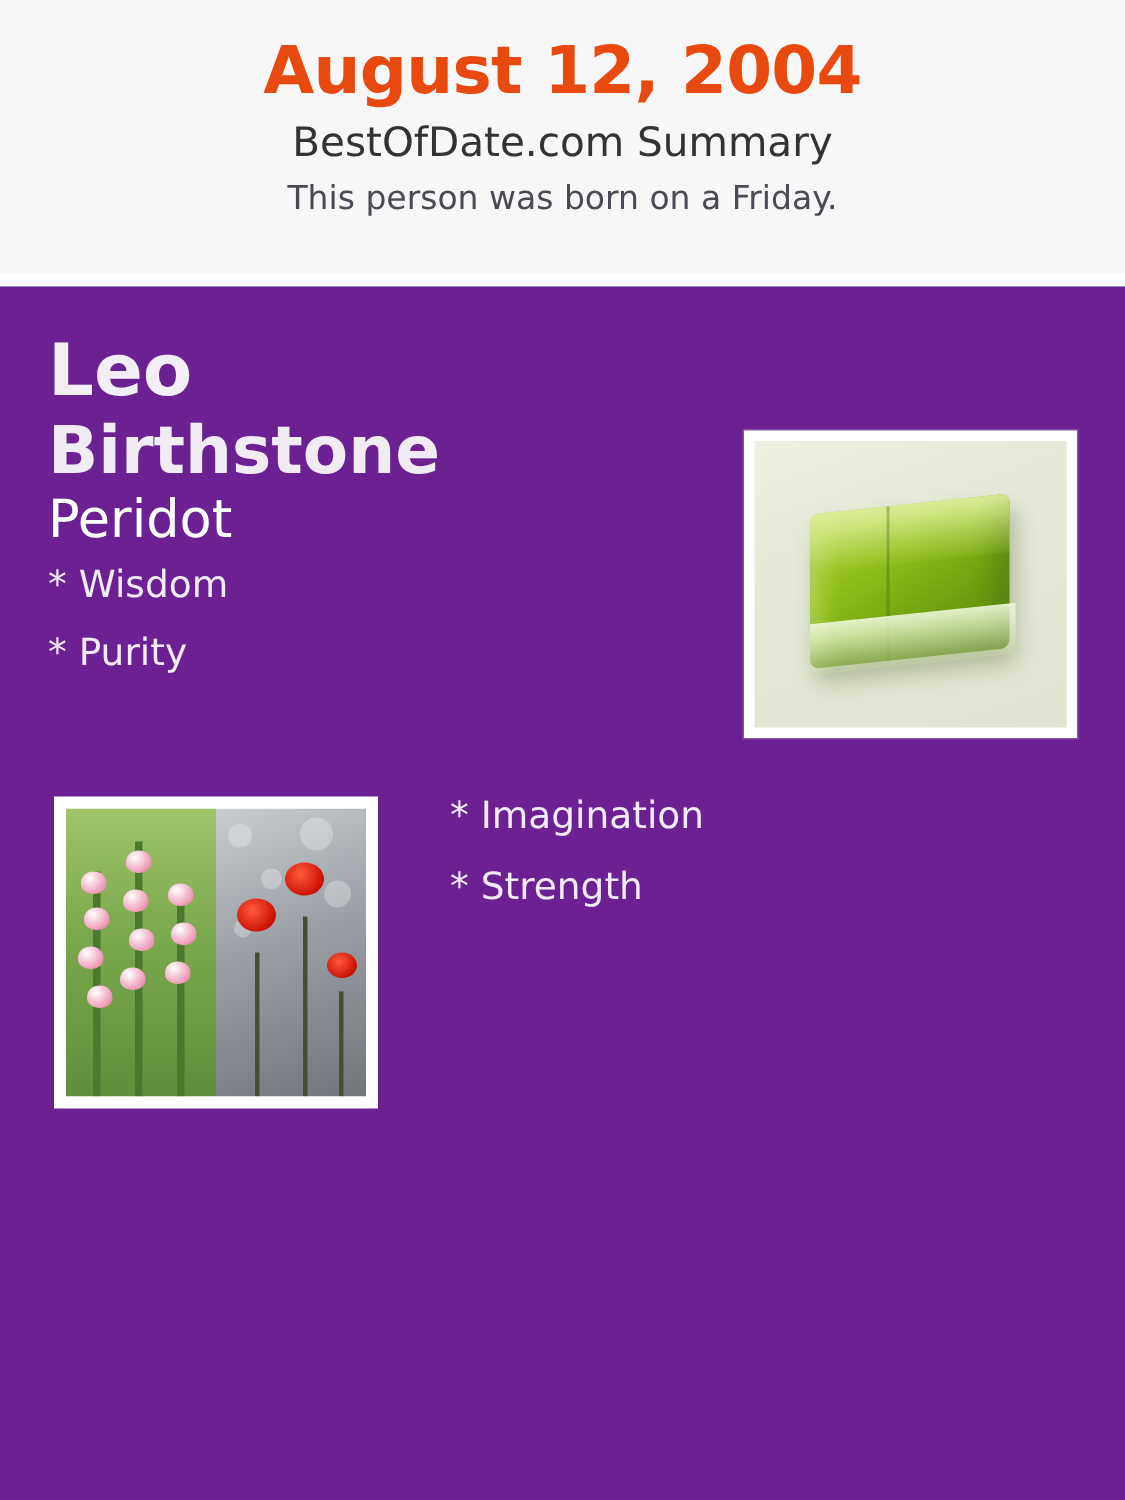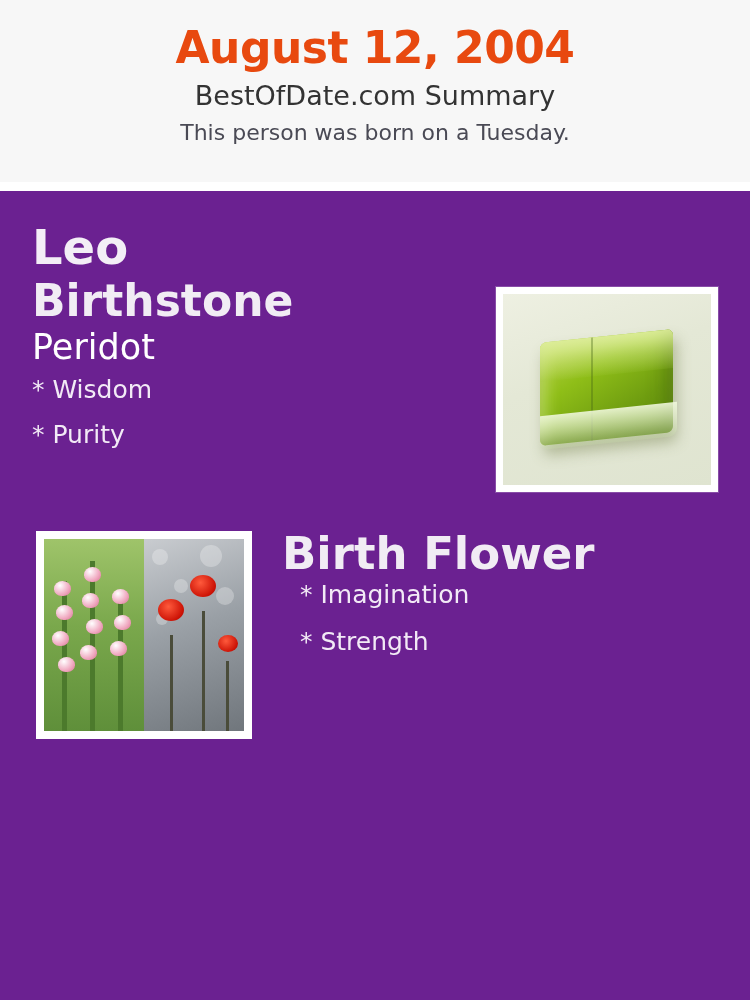--- a/index.html
+++ b/index.html
@@ -254,21 +254,21 @@
   }
 </style>
 </head>
 <body>
 
 <div class="page">
 
   <div class="header">
     <div class="header-date">August 12, 2004</div>
     <div class="header-site">BestOfDate.com Summary</div>
-    <div class="header-sub">This person was born on a Tuesday.</div>
+    <div class="header-sub">This person was born on a Friday.</div>
   </div>
 
   <div class="divider"></div>
 
   <div class="body">
 
     <div class="sign-name">Leo</div>
 
     <div class="stone-section">
       <div class="stone-title">Birthstone</div>
@@ -313,20 +313,19 @@
             <div class="poppy-stem" style="left:58px; height:120px;"></div>
             <div class="poppy-stem" style="left:82px; height:70px;"></div>
             <div class="poppy" style="left:14px; top:60px;"></div>
             <div class="poppy" style="left:46px; top:36px;"></div>
             <div class="poppy" style="left:74px; top:96px; width:20px; height:17px;"></div>
           </div>
         </div>
       </div>
 
       <div class="flower-text">
-        <div class="flower-title">Birth Flower</div>
         <div class="flower-trait">* Imagination</div>
         <div class="flower-trait">* Strength</div>
       </div>
     </div>
 
   </div>
 </div>
 
 </body></html>

